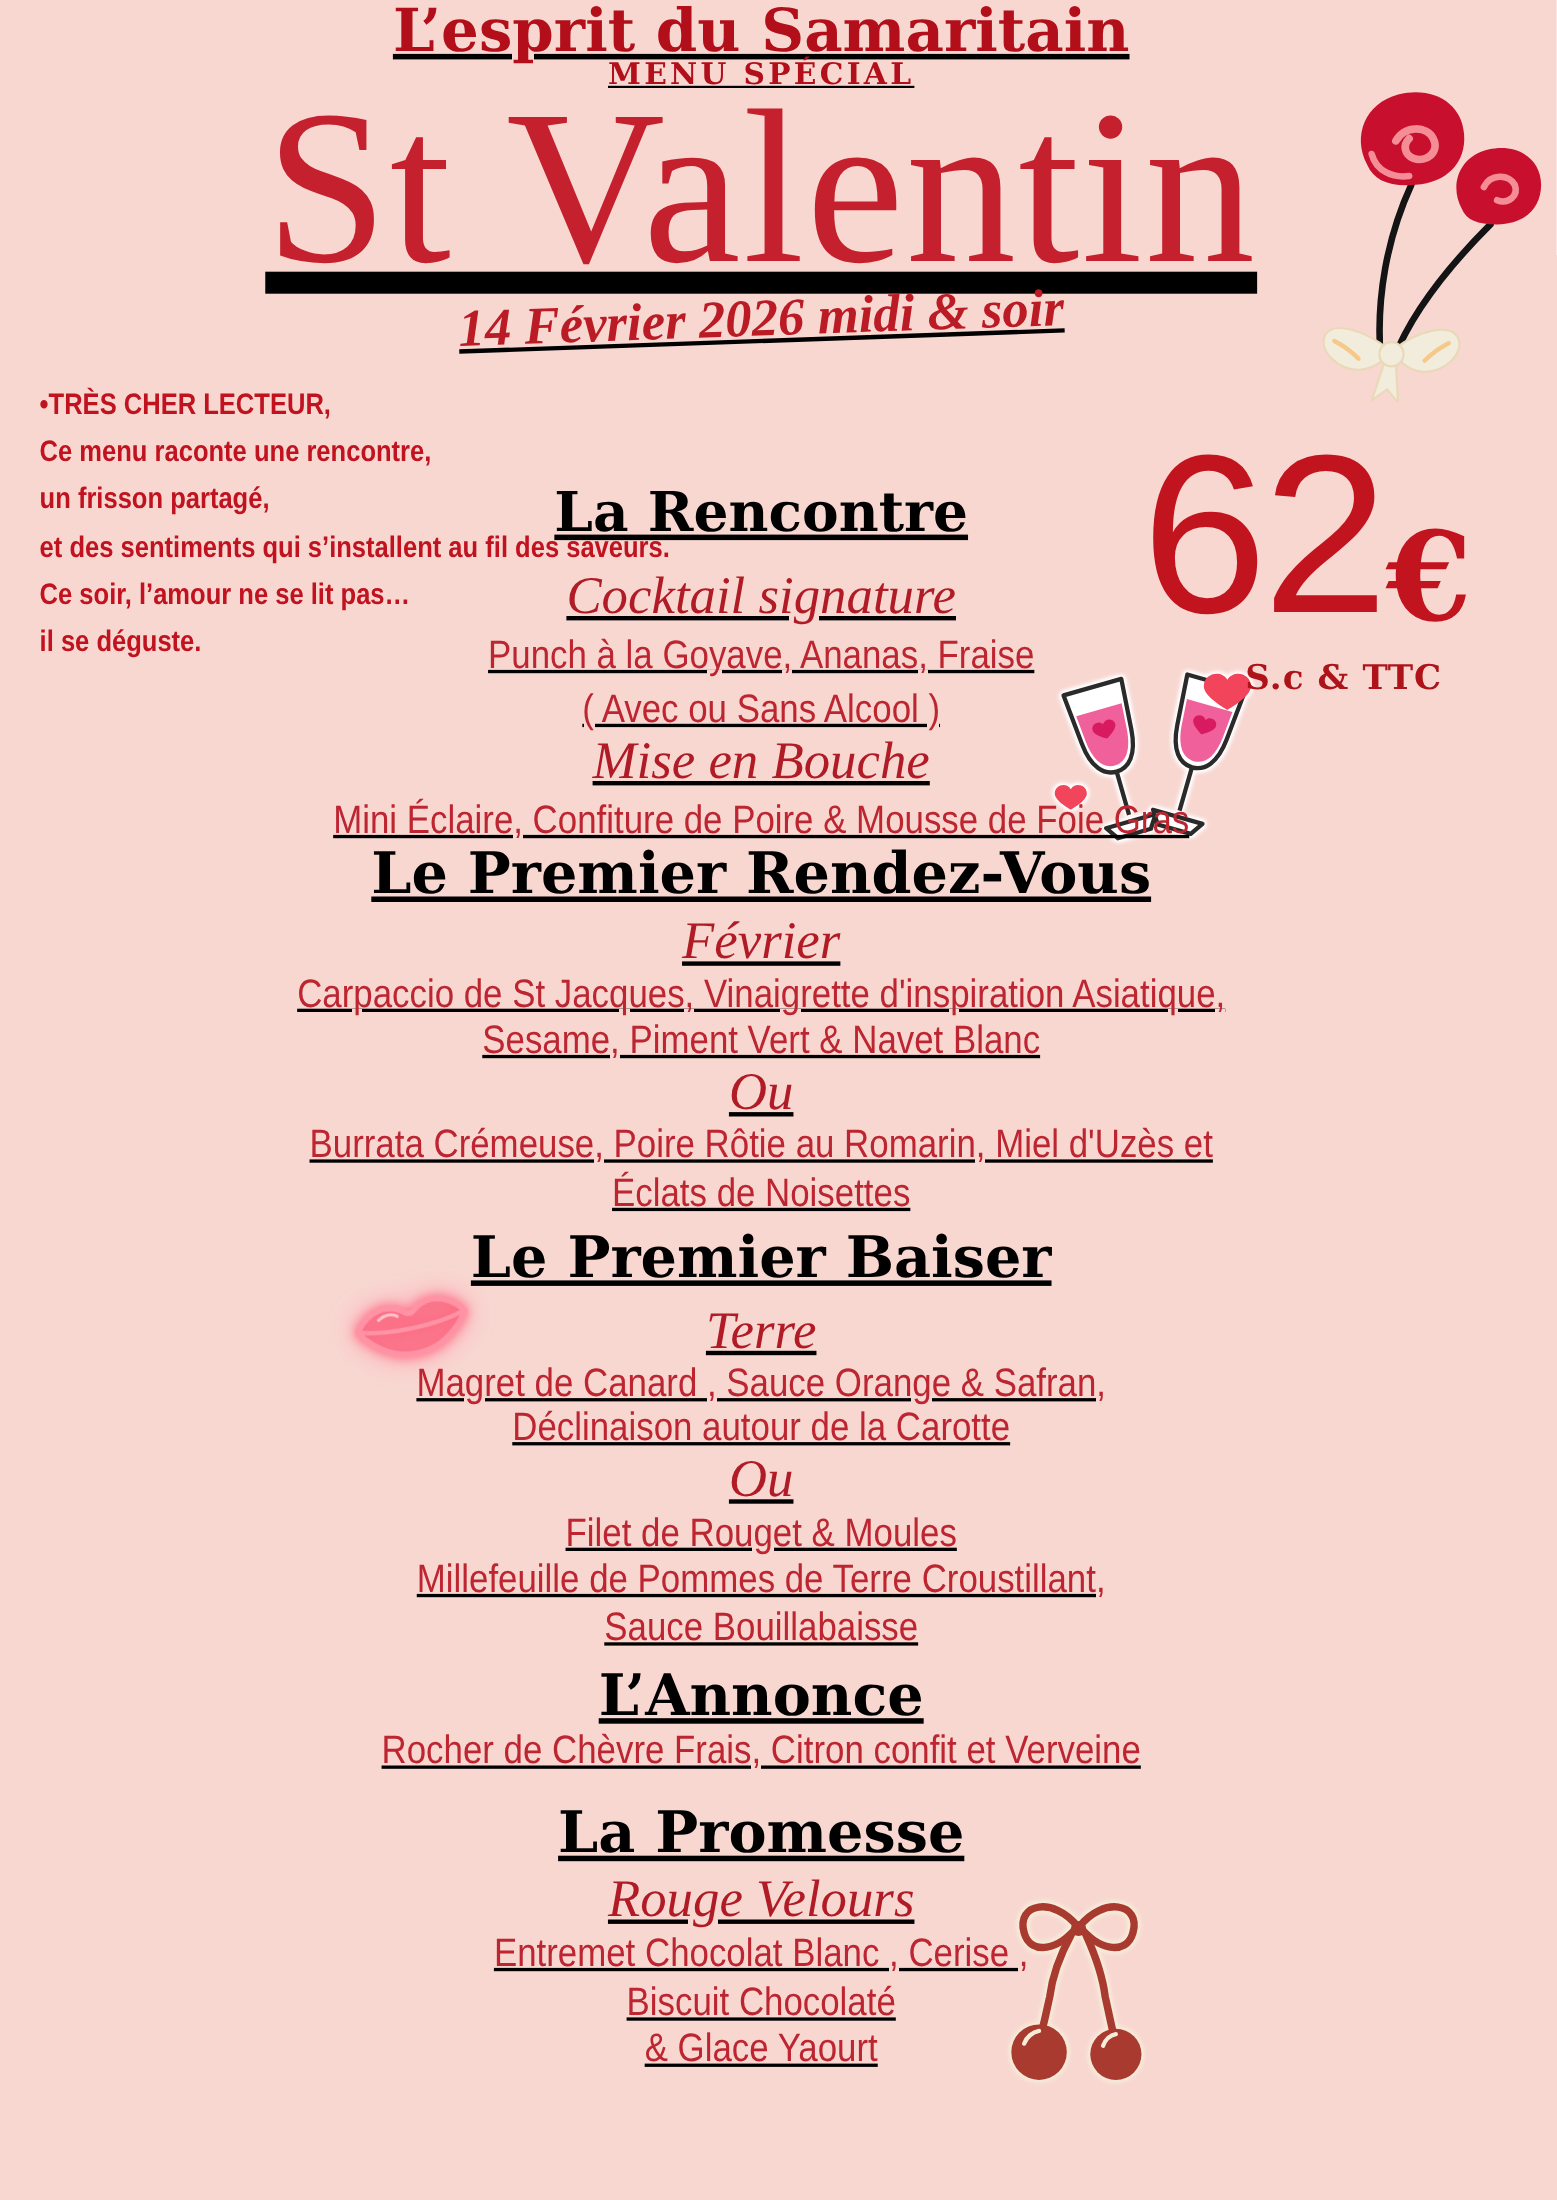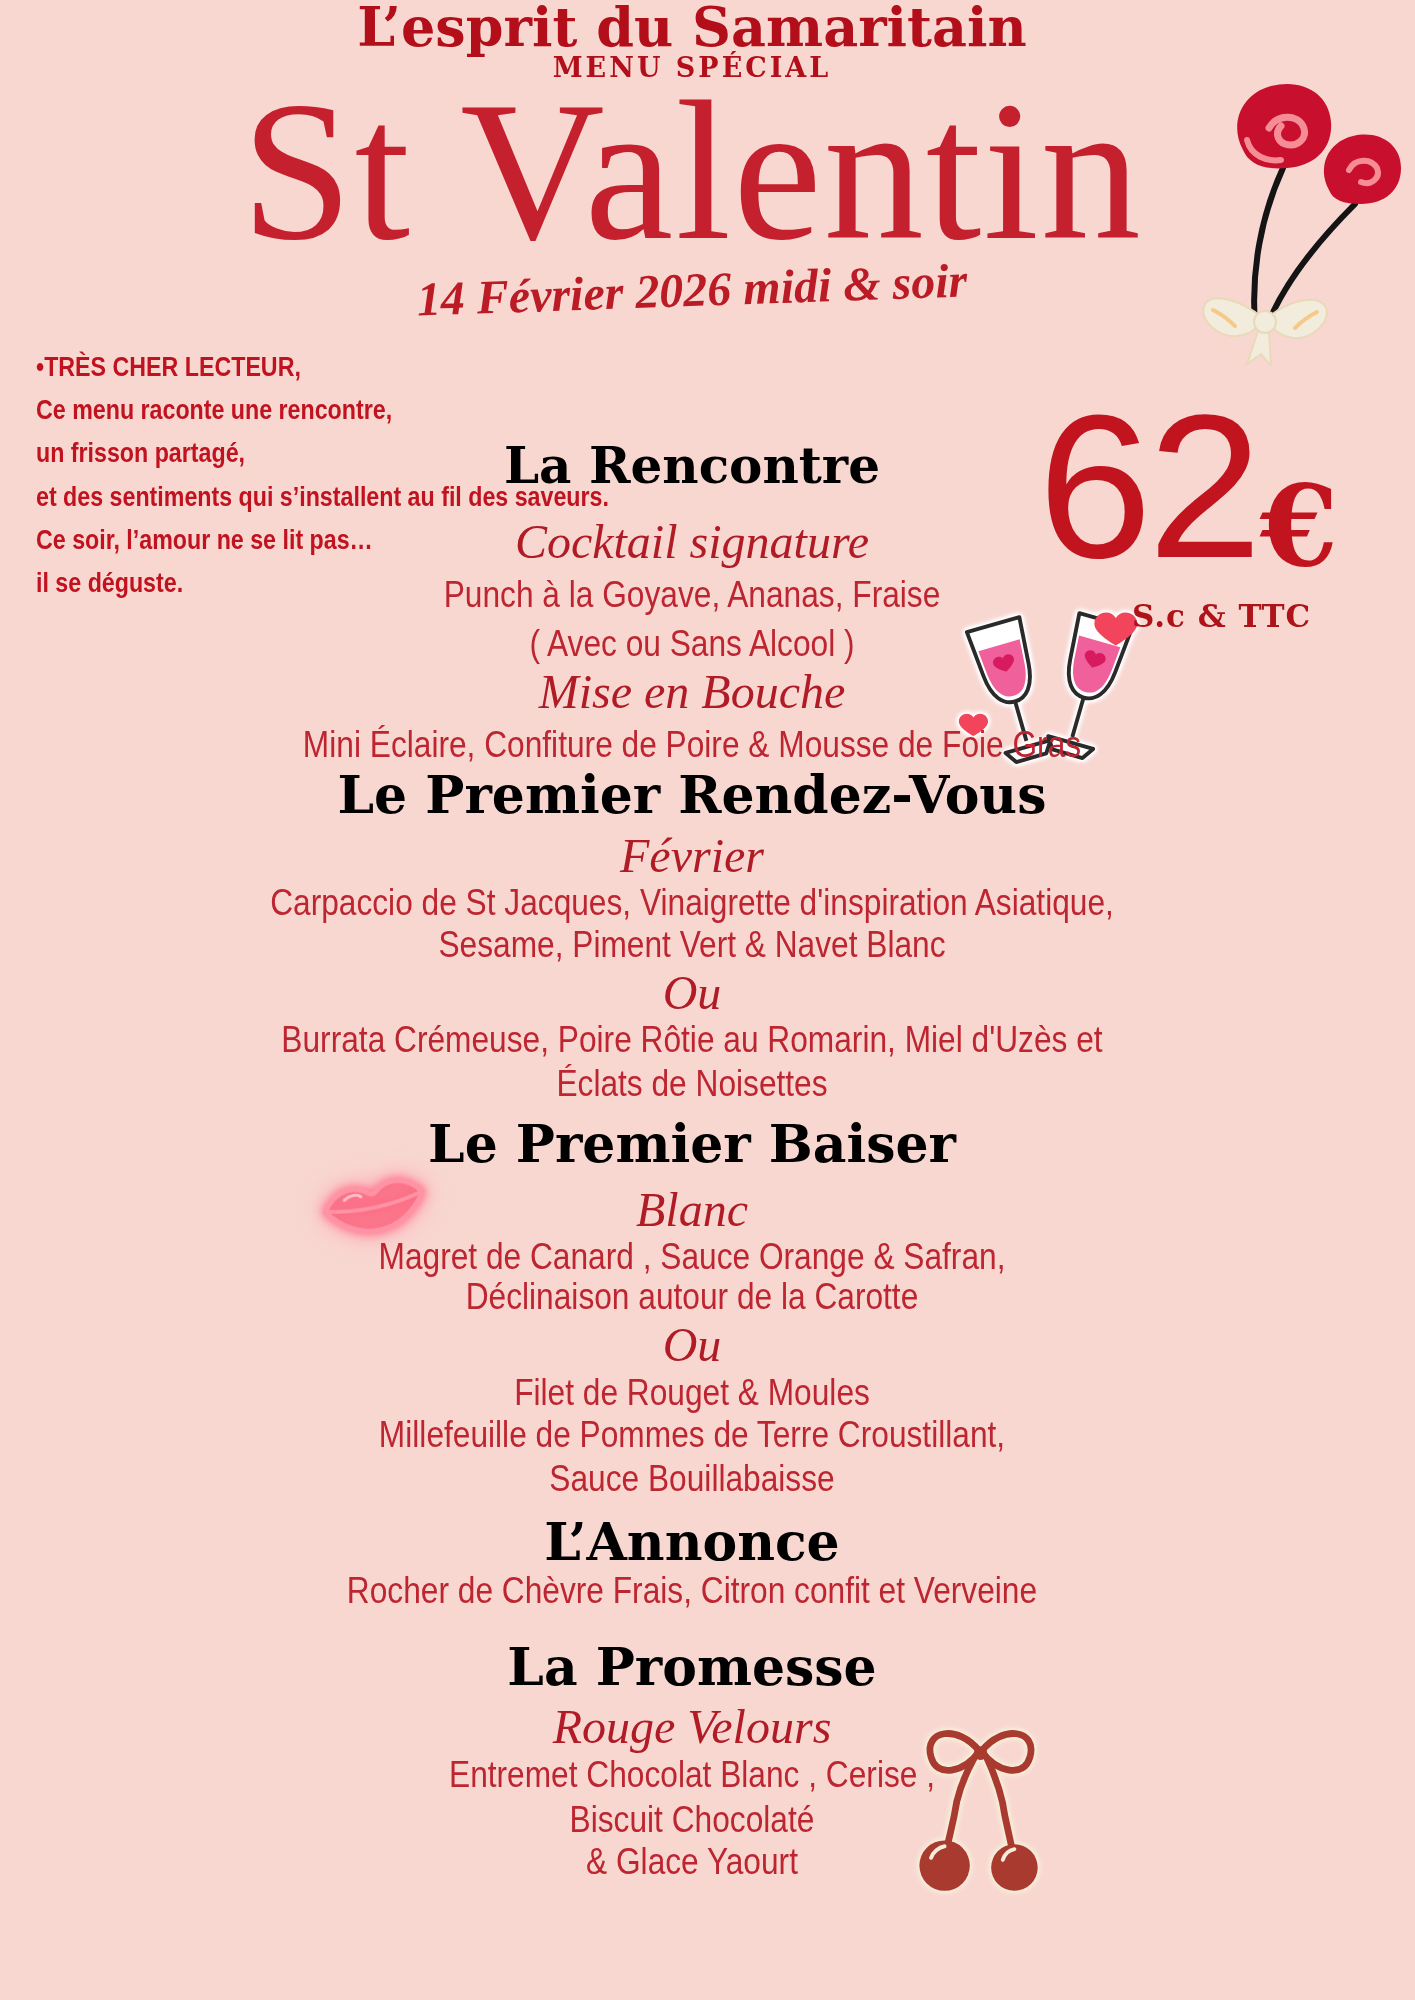--- a/index.html
+++ b/index.html
@@ -3,21 +3,21 @@
 <meta charset="utf-8">
 <style>
   html,body{margin:0;padding:0;}
   .page{
     position:relative;
     width:1415px;height:2000px;
     background:#f8d7d1;
     overflow:hidden;
     font-family:"Liberation Sans", sans-serif;
   }
-  .menu{position:absolute;left:0;top:0;width:1384px;text-align:center;}
+  .menu{position:absolute;left:0;top:0;width:1384px;text-align:center;text-decoration:underline;}
   .menu > div{margin:0;}
 
   .restaurant{
     margin-top:40px;
     font-family:"DejaVu Serif", serif;font-weight:bold;
     font-size:54px;line-height:1;color:#b30f1b;letter-spacing:0;
   }
   .menu-label{
     margin-top:17px;
     font-family:"DejaVu Serif", serif;font-weight:bold;
@@ -177,21 +177,21 @@
 
     <div class="heading h-lg">Le Premier Rendez-Vous</div>
     <div class="script" style="margin-top:3px">Février</div>
     <div class="item">Carpaccio de St Jacques, Vinaigrette d'inspiration Asiatique,</div>
     <div class="item" style="margin-top:1px">Sesame, Piment Vert &amp; Navet Blanc</div>
     <div class="script">Ou</div>
     <div class="item">Burrata Crémeuse, Poire Rôtie au Romarin, Miel d'Uzès et</div>
     <div class="item" style="margin-top:3px">Éclats de Noisettes</div>
 
     <div class="heading h-lg" style="margin-top:10px">Le Premier Baiser</div>
-    <div class="script" style="margin-top:8px">Blanc</div>
+    <div class="script" style="margin-top:8px">Terre</div>
     <div class="item">Magret de Canard , Sauce Orange &amp; Safran,</div>
     <div class="item">Déclinaison autour de la Carotte</div>
     <div class="script">Ou</div>
     <div class="item">Filet de Rouget &amp; Moules</div>
     <div class="item" style="margin-top:2px">Millefeuille de Pommes de Terre Croustillant,</div>
     <div class="item" style="margin-top:4px">Sauce Bouillabaisse</div>
 
     <div class="heading h-lg" style="margin-top:12px">L’Annonce</div>
     <div class="item">Rocher de Chèvre Frais, Citron confit et Verveine</div>
 

